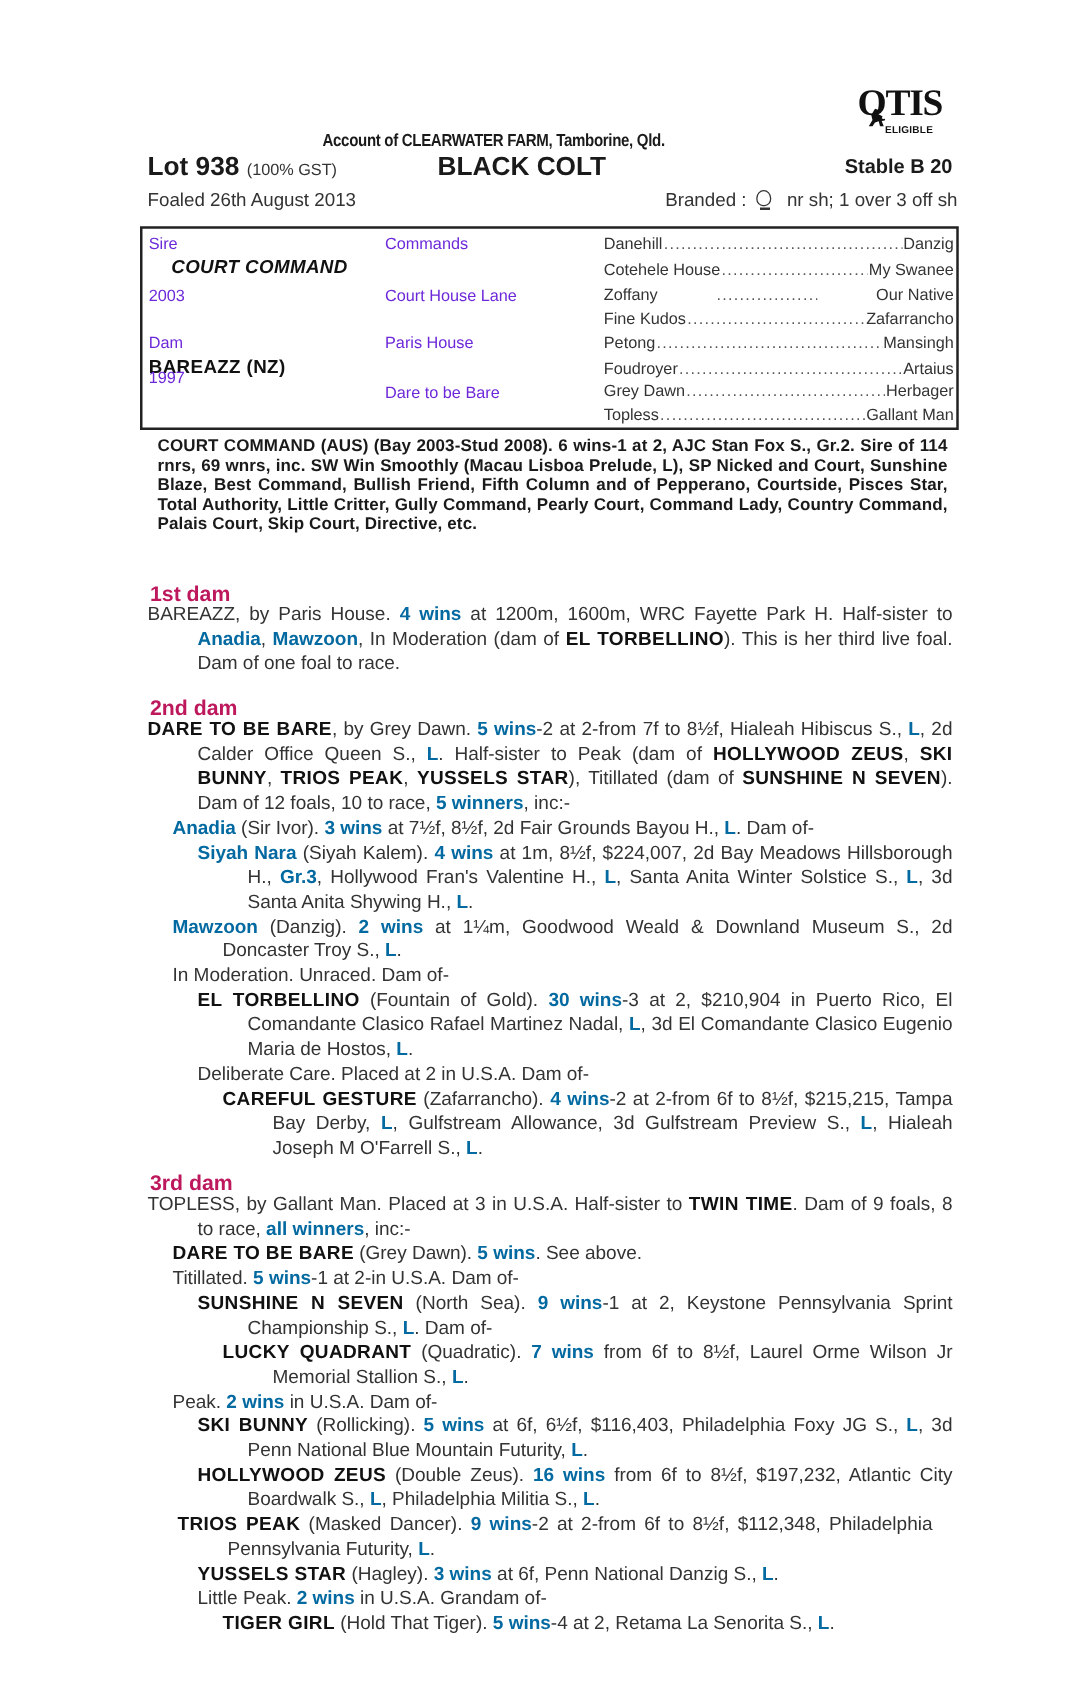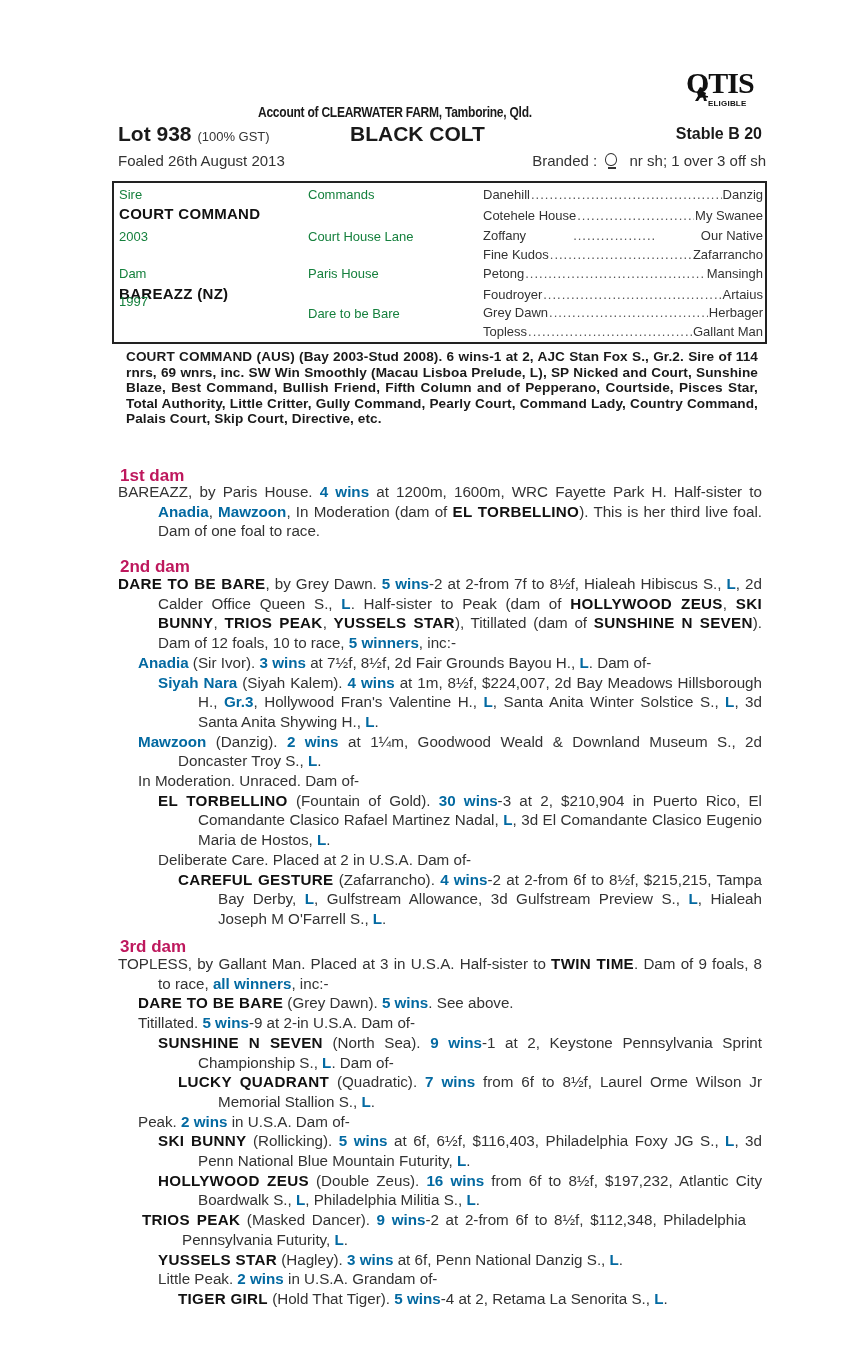--- a/index.html
+++ b/index.html
@@ -18,21 +18,21 @@
   .lot .gst { font-size: 13px; font-weight: normal; color: #333; }
   .colour { position: absolute; left: 232px; top: 0; font-size: 21px; font-weight: bold; white-space: nowrap; }
   .stable { position: absolute; right: 2px; top: 3px; font-size: 16px; font-weight: bold; white-space: nowrap; }
 
   .foaled { position: absolute; left: 118px; top: 152px; font-size: 15px; color: #333; white-space: nowrap; }
   .branded { position: absolute; right: 94px; top: 152px; font-size: 15px; color: #333; white-space: nowrap; }
   .brand-glyph { display: inline-block; width: 12px; height: 13px; border: 1.5px solid #333; border-radius: 50% 50% 45% 45%; position: relative; top: -3px; margin: 0 8px 0 4px; vertical-align: middle; }
   .brand-glyph::after { content: ""; position: absolute; left: 2px; bottom: -4px; width: 8px; height: 2px; background: #333; }
 
   .pedbox { position: absolute; left: 112px; top: 181px; width: 655px; height: 163px; border: 2px solid #222; }
-  .ped-cell { position: absolute; font-size: 13px; color: #15803d; white-space: nowrap; }
+  .ped-cell { position: absolute; font-size: 13px; color: #6d28d9; white-space: nowrap; }
   .ped-cell.bold { font-size: 15px; font-weight: 900; color: #111; letter-spacing: 0.3px; }
   .ped-gg { position: absolute; left: 369px; width: 280px; font-size: 13px; color: #333; display: flex; white-space: nowrap; }
   .ped-gg .dots { flex: 1; overflow: hidden; margin: 0 1px; letter-spacing: 1px; color: #555; }
   .ped-gg .dots::before { content: "......................................................................................................"; }
 
   .sire-note { position: absolute; left: 126px; top: 349px; width: 632px; font-size: 13.6px; font-weight: 900; line-height: 15.5px; text-align: justify; letter-spacing: 0.1px; }
 
   .section-h { position: absolute; left: 120px; font-size: 17px; font-weight: 700; color: #be185d; }
   .para { position: absolute; width: auto; font-size: 15.2px; line-height: 19.7px; color: #333; text-align: justify; }
   .para b { font-weight: 700; color: #0369a1; }
@@ -62,21 +62,21 @@
 
 <div class="foaled">Foaled 26th August 2013</div>
 <div class="branded">
   <span>Branded :</span>
   <span class="brand-glyph"></span>
   <span>nr sh; 1 over 3 off sh</span>
 </div>
 
 <div class="pedbox">
   <div class="ped-cell" style="left:5px;top:4px;">Sire</div>
-  <div class="ped-cell bold" style="left:5px;top:22px;">COURT COMMAND</div>
+  <div class="ped-cell bold" style="left:23px;top:22px;font-style:italic;">COURT COMMAND</div>
   <div class="ped-cell" style="left:5px;top:46px;">2003</div>
   <div class="ped-cell" style="left:194px;top:4px;">Commands</div>
   <div class="ped-cell" style="left:194px;top:46px;">Court House Lane</div>
 
   <div class="ped-cell" style="left:5px;top:83px;">Dam</div>
   <div class="ped-cell bold" style="left:5px;top:102px;">BAREAZZ (NZ)</div>
   <div class="ped-cell" style="left:5px;top:111px;">1997</div>
   <div class="ped-cell" style="left:194px;top:83px;">Paris House</div>
   <div class="ped-cell" style="left:194px;top:123px;">Dare to be Bare</div>
 
@@ -138,21 +138,21 @@
     <div class="para" style="left: 138px; width: 624px; padding-left: 40px; text-indent: -40px; top: 771px;"><span>In Moderation. Unraced. Dam of-</span></div>
     <div class="para" style="left: 158px; width: 604px; padding-left: 40px; text-indent: -40px; top: 790.7px;"><span class="caps">EL TORBELLINO</span><span> (Fountain of Gold). </span><span><b>30 wins</b></span><span>-3 at 2, $210,904 in Puerto Rico, El Comandante Clasico Rafael Martinez Nadal, </span><span><b>L</b></span><span>, 3d El Comandante Clasico Eugenio Maria de Hostos, </span><span><b>L</b></span><span>.</span></div>
     <div class="para" style="left: 158px; width: 604px; padding-left: 40px; text-indent: -40px; top: 849.8px;"><span>Deliberate Care. Placed at 2 in U.S.A. Dam of-</span></div>
     <div class="para" style="left: 178px; width: 584px; padding-left: 40px; text-indent: -40px; top: 869.5px;"><span class="caps">CAREFUL GESTURE</span><span> (Zafarrancho). </span><span><b>4 wins</b></span><span>-2 at 2-from 6f to 8½f, $215,215, Tampa Bay Derby, </span><span><b>L</b></span><span>, Gulfstream Allowance, 3d Gulfstream Preview S., </span><span><b>L</b></span><span>, Hialeah Joseph M O'Farrell S., </span><span><b>L</b></span><span>.</span></div>
   </div>
 
 <div class="section-h" style="top:937px;">3rd dam</div>
 <div id="sec-third_dam">
     <div class="para" style="left: 118px; width: 644px; padding-left: 40px; text-indent: -40px; top: 954px;"><span>TOPLESS, by Gallant Man. Placed at 3 in U.S.A. Half-sister to </span><span class="caps">TWIN TIME</span><span>. Dam of 9 foals, 8 to race, </span><span><b>all winners</b></span><span>, inc:-</span></div>
     <div class="para" style="left: 138px; width: 624px; padding-left: 40px; text-indent: -40px; top: 993.4px;"><span class="caps">DARE TO BE BARE</span><span> (Grey Dawn). </span><span><b>5 wins</b></span><span>. See above.</span></div>
-    <div class="para" style="left: 138px; width: 624px; padding-left: 40px; text-indent: -40px; top: 1013.1px;"><span>Titillated. </span><span><b>5 wins</b></span><span>-9 at 2-in U.S.A. Dam of-</span></div>
+    <div class="para" style="left: 138px; width: 624px; padding-left: 40px; text-indent: -40px; top: 1013.1px;"><span>Titillated. </span><span><b>5 wins</b></span><span>-1 at 2-in U.S.A. Dam of-</span></div>
     <div class="para" style="left: 158px; width: 604px; padding-left: 40px; text-indent: -40px; top: 1032.8px;"><span class="caps">SUNSHINE N SEVEN</span><span> (North Sea). </span><span><b>9 wins</b></span><span>-1 at 2, Keystone Pennsylvania Sprint Championship S., </span><span><b>L</b></span><span>. Dam of-</span></div>
     <div class="para" style="left: 178px; width: 584px; padding-left: 40px; text-indent: -40px; top: 1072.2px;"><span class="caps">LUCKY QUADRANT</span><span> (Quadratic). </span><span><b>7 wins</b></span><span> from 6f to 8½f, Laurel Orme Wilson Jr Memorial Stallion S., </span><span><b>L</b></span><span>.</span></div>
     <div class="para" style="left: 138px; width: 624px; padding-left: 40px; text-indent: -40px; top: 1111.6px;"><span>Peak. </span><span><b>2 wins</b></span><span> in U.S.A. Dam of-</span></div>
     <div class="para" style="left: 158px; width: 604px; padding-left: 40px; text-indent: -40px; top: 1131.3px;"><span class="caps">SKI BUNNY</span><span> (Rollicking). </span><span><b>5 wins</b></span><span> at 6f, 6½f, $116,403, Philadelphia Foxy JG S., </span><span><b>L</b></span><span>, 3d Penn National Blue Mountain Futurity, </span><span><b>L</b></span><span>.</span></div>
     <div class="para" style="left: 158px; width: 604px; padding-left: 40px; text-indent: -40px; top: 1170.7px;"><span class="caps">HOLLYWOOD ZEUS</span><span> (Double Zeus). </span><span><b>16 wins</b></span><span> from 6f to 8½f, $197,232, Atlantic City Boardwalk S., </span><span><b>L</b></span><span>, Philadelphia Militia S., </span><span><b>L</b></span><span>.</span></div>
     <div class="para" style="left: 142px; width: 604px; padding-left: 40px; text-indent: -40px; top: 1210.1px;"><span class="caps">TRIOS PEAK</span><span> (Masked Dancer). </span><span><b>9 wins</b></span><span>-2 at 2-from 6f to 8½f, $112,348, Philadelphia Pennsylvania Futurity, </span><span><b>L</b></span><span>.</span></div>
     <div class="para" style="left: 158px; width: 604px; padding-left: 40px; text-indent: -40px; top: 1249.5px;"><span class="caps">YUSSELS STAR</span><span> (Hagley). </span><span><b>3 wins</b></span><span> at 6f, Penn National Danzig S., </span><span><b>L</b></span><span>.</span></div>
     <div class="para" style="left: 158px; width: 604px; padding-left: 40px; text-indent: -40px; top: 1269.2px;"><span>Little Peak. </span><span><b>2 wins</b></span><span> in U.S.A. Grandam of-</span></div>
     <div class="para" style="left: 178px; width: 584px; padding-left: 40px; text-indent: -40px; top: 1288.9px;"><span class="caps">TIGER GIRL</span><span> (Hold That Tiger). </span><span><b>5 wins</b></span><span>-4 at 2, Retama La Senorita S., </span><span><b>L</b></span><span>.</span></div>
   </div>

